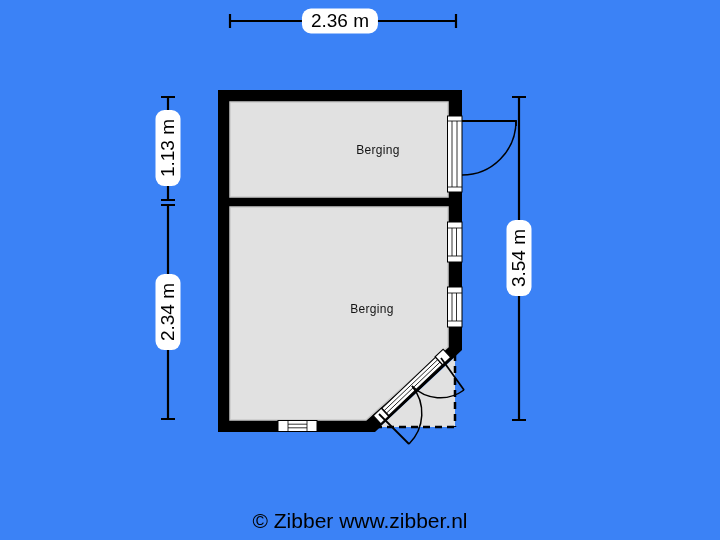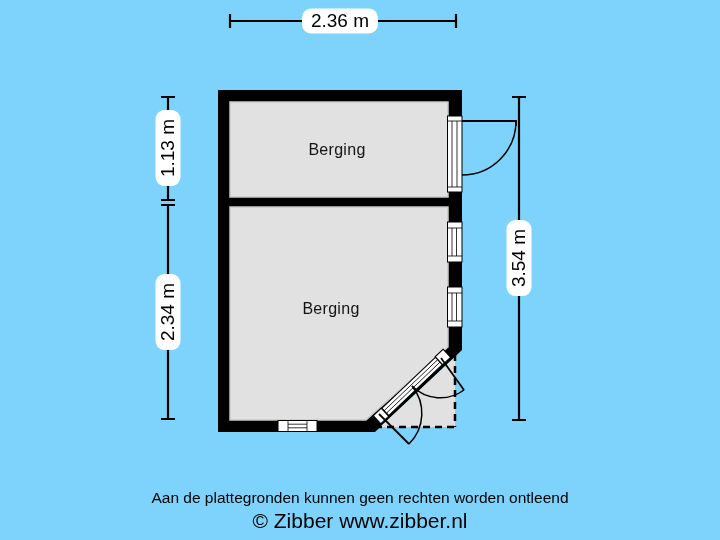--- a/index.html
+++ b/index.html
@@ -1,29 +1,29 @@
 <!DOCTYPE html>
 <html><head>
 <meta charset="utf-8">
 <style>
   html,body{margin:0;padding:0;background:#fff;}
   .stage{
-    position:relative;width:720px;height:540px;background:#7dd3fc;overflow:hidden;
+    position:relative;width:720px;height:540px;background:#3b82f6;overflow:hidden;
     font-family:"Liberation Sans", sans-serif;color:#000;
   }
   .plan-svg{position:absolute;left:0;top:0;}
   .dim-label{
     position:absolute;background:#fff;border-radius:9px;padding:1px 9px 2px 9px;
     font-size:19px;line-height:22px;color:#000;white-space:nowrap;
     transform:translate(-50%,-50%);z-index:3;
   }
   .dim-label.vert{transform:translate(-50%,-50%) rotate(-90deg);}
   .room-label{
-    position:absolute;font-size:16px;color:#141414;white-space:nowrap;
-    transform:translate(-50%,-50%);z-index:2;letter-spacing:0.3px;
+    position:absolute;font-size:12px;color:#141414;white-space:nowrap;
+    transform:translate(-50%,-50%);z-index:2;letter-spacing:0.3px;margin-left:41px;
   }
   .footer{
     position:absolute;left:0;right:0;text-align:center;color:#000;z-index:2;
   }
   .footer-disclaimer{top:489px;font-size:15.5px;}
   .footer-credit{top:509px;font-size:21px;}
 </style>
 </head>
 <body>
 
@@ -83,16 +83,15 @@
   </svg>
 
   <div class="dim-label" style="left:340px;top:21px;">2.36 m</div>
   <div class="dim-label vert" style="left:168px;top:148px;">1.13 m</div>
   <div class="dim-label vert" style="left:168px;top:312px;">2.34 m</div>
   <div class="dim-label vert" style="left:519px;top:258px;">3.54 m</div>
 
   <div class="room-label" style="left:337px;top:150px;">Berging</div>
   <div class="room-label" style="left:331px;top:309px;">Berging</div>
 
-  <div class="footer footer-disclaimer">Aan de plattegronden kunnen geen rechten worden ontleend</div>
   <div class="footer footer-credit">© Zibber www.zibber.nl</div>
 
 </div>
 
 </body></html>

